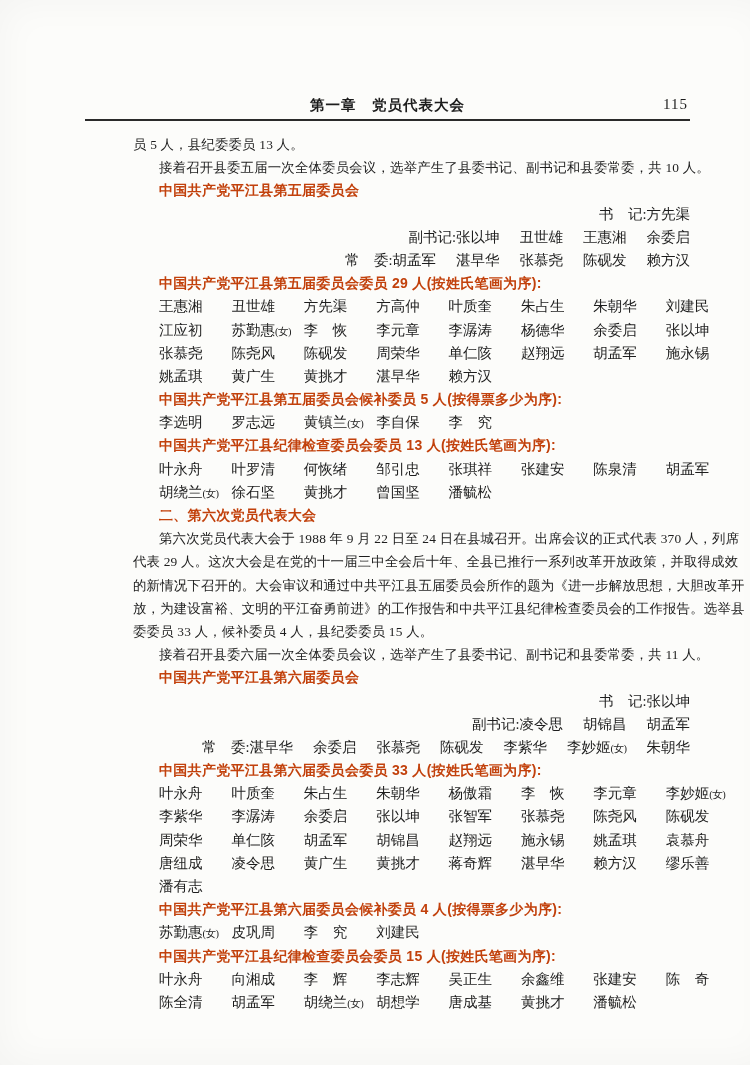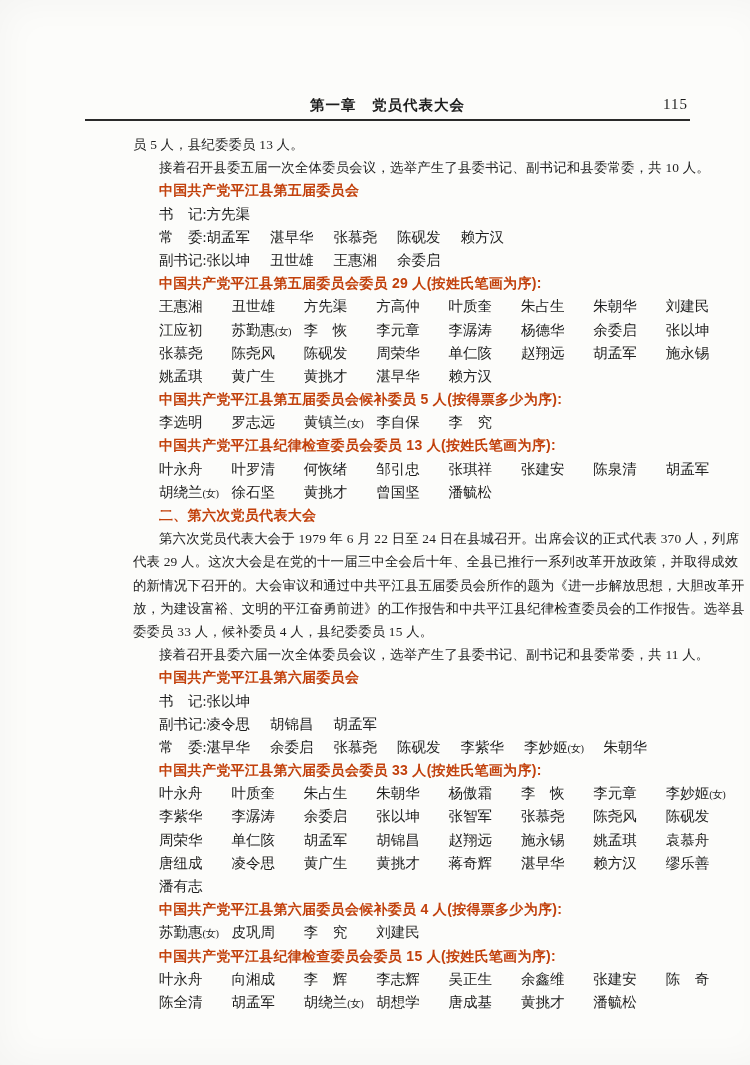--- a/index.html
+++ b/index.html
@@ -29,21 +29,21 @@
     margin:0;height:23.2px;line-height:23.2px;
     white-space:nowrap;overflow:visible;
   }
   .para{font-size:13.4px;letter-spacing:0.2px;}
   .para.indent{text-indent:26px;text-align:right;}
   .heading{
     font-family:"Liberation Sans","DejaVu Sans",sans-serif;
     font-weight:700;font-size:14px;letter-spacing:0.3px;
     padding-left:26px;color:#c2410c;
   }
-  .officer{font-size:14.5px;padding-left:26px;}
+  .officer{font-size:14.5px;padding-left:26px;text-align:right;}
   .officer .olabel{display:inline-block;}
   .officer .member + .member{margin-left:20px;}
   .names{
     display:grid;
     grid-template-columns:repeat(8,72.4px);
     font-size:14.5px;padding-left:26px;
   }
   .member{white-space:nowrap;}
   .fem{font-size:10.5px;letter-spacing:-0.5px;}
 </style>
@@ -55,22 +55,22 @@
     <div class="page-header">
       <span class="chapter">第一章　党员代表大会</span>
       <span class="pagenum">115</span>
     </div>
     <hr class="rule">
     <div class="body">
         <p class="line para">员 5 人，县纪委委员 13 人。</p>
         <p class="line para indent">接着召开县委五届一次全体委员会议，选举产生了县委书记、副书记和县委常委，共 10 人。</p>
         <p class="line heading">中国共产党平江县第五届委员会</p>
         <p class="line officer"><span class="olabel">书　记:</span><span class="member">方先渠</span></p>
+        <p class="line officer"><span class="olabel">副书记:</span><span class="member">张以坤</span><span class="member">丑世雄</span><span class="member">王惠湘</span><span class="member">余委启</span></p>
         <p class="line officer"><span class="olabel">常　委:</span><span class="member">胡孟军</span><span class="member">湛早华</span><span class="member">张慕尧</span><span class="member">陈砚发</span><span class="member">赖方汉</span></p>
-        <p class="line officer"><span class="olabel">副书记:</span><span class="member">张以坤</span><span class="member">丑世雄</span><span class="member">王惠湘</span><span class="member">余委启</span></p>
         <p class="line heading">中国共产党平江县第五届委员会委员 29 人(按姓氏笔画为序):</p>
         <div class="line names">
           <span class="member">王惠湘</span>
           <span class="member">丑世雄</span>
           <span class="member">方先渠</span>
           <span class="member">方高仲</span>
           <span class="member">叶质奎</span>
           <span class="member">朱占生</span>
           <span class="member">朱朝华</span>
           <span class="member">刘建民</span>
@@ -122,21 +122,21 @@
           <span class="member">胡孟军</span>
         </div>
         <div class="line names">
           <span class="member">胡绕兰<span class="fem">(女)</span></span>
           <span class="member">徐石坚</span>
           <span class="member">黄挑才</span>
           <span class="member">曾国坚</span>
           <span class="member">潘毓松</span>
         </div>
         <p class="line heading">二、第六次党员代表大会</p>
-        <p class="line para indent">第六次党员代表大会于 1979 年 6 月 22 日至 24 日在县城召开。出席会议的正式代表 370 人，列席</p>
+        <p class="line para indent">第六次党员代表大会于 1988 年 9 月 22 日至 24 日在县城召开。出席会议的正式代表 370 人，列席</p>
         <p class="line para">代表 29 人。这次大会是在党的十一届三中全会后十年、全县已推行一系列改革开放政策，并取得成效</p>
         <p class="line para">的新情况下召开的。大会审议和通过中共平江县五届委员会所作的题为《进一步解放思想，大胆改革开</p>
         <p class="line para">放，为建设富裕、文明的平江奋勇前进》的工作报告和中共平江县纪律检查委员会的工作报告。选举县</p>
         <p class="line para">委委员 33 人，候补委员 4 人，县纪委委员 15 人。</p>
         <p class="line para indent">接着召开县委六届一次全体委员会议，选举产生了县委书记、副书记和县委常委，共 11 人。</p>
         <p class="line heading">中国共产党平江县第六届委员会</p>
         <p class="line officer"><span class="olabel">书　记:</span><span class="member">张以坤</span></p>
         <p class="line officer"><span class="olabel">副书记:</span><span class="member">凌令思</span><span class="member">胡锦昌</span><span class="member">胡孟军</span></p>
         <p class="line officer"><span class="olabel">常　委:</span><span class="member">湛早华</span><span class="member">余委启</span><span class="member">张慕尧</span><span class="member">陈砚发</span><span class="member">李紫华</span><span class="member">李妙姬<span class="fem">(女)</span></span><span class="member">朱朝华</span></p>
         <p class="line heading">中国共产党平江县第六届委员会委员 33 人(按姓氏笔画为序):</p>

